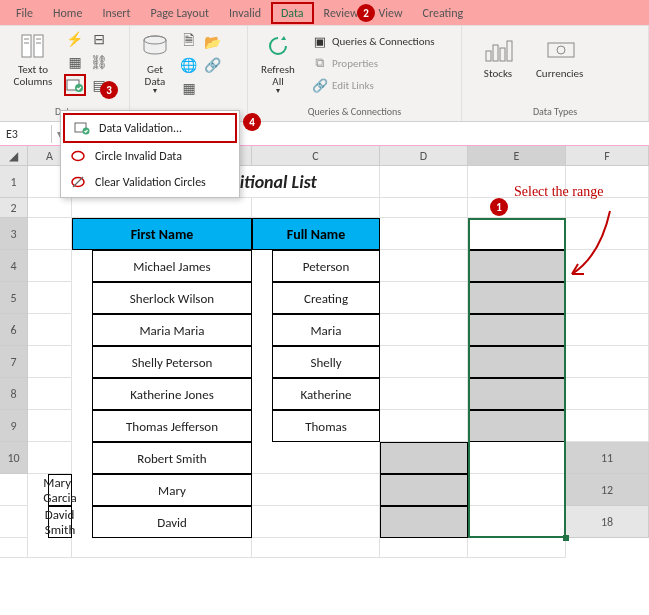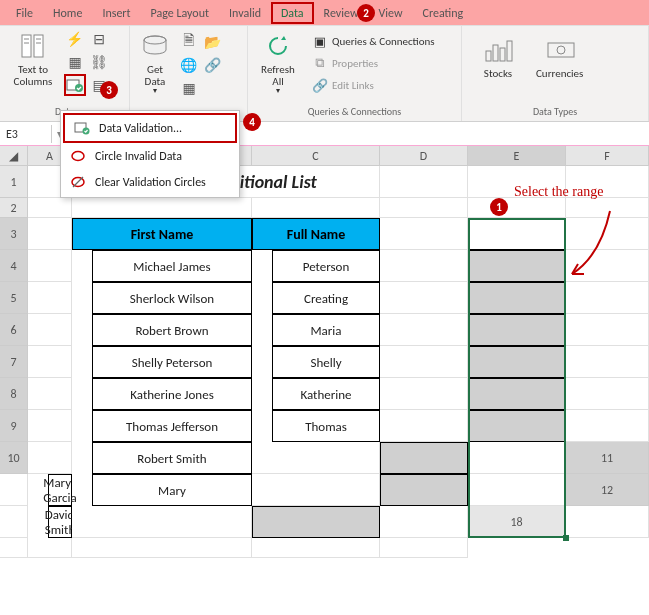--- a/index.html
+++ b/index.html
@@ -283,21 +283,21 @@
   <div class="row-head sel tall">5</div>
   <div class="cell tall"></div>
   <div class="cell tall td">Sherlock Wilson</div>
   <div class="cell tall td">Creating</div>
   <div class="cell tall"></div>
   <div class="cell tall selrange"></div>
   <div class="cell tall"></div>
 
   <div class="row-head sel tall">6</div>
   <div class="cell tall"></div>
-  <div class="cell tall td">Robert Brown</div>
+  <div class="cell tall td">Maria Maria</div>
   <div class="cell tall td">Maria</div>
   <div class="cell tall"></div>
   <div class="cell tall selrange"></div>
   <div class="cell tall"></div>
 
   <div class="row-head sel tall">7</div>
   <div class="cell tall"></div>
   <div class="cell tall td">Shelly Peterson</div>
   <div class="cell tall td">Shelly</div>
   <div class="cell tall"></div>
@@ -331,20 +331,21 @@
   <div class="cell tall"></div>
   <div class="cell tall td">Mary Garcia</div>
   <div class="cell tall td">Mary</div>
   <div class="cell tall"></div>
   <div class="cell tall selrange"></div>
   <div class="cell tall"></div>
 
   <div class="row-head sel tall">12</div>
   <div class="cell tall"></div>
   <div class="cell tall td">David Smith</div>
+  <div class="cell tall td">David</div>
   <div class="cell tall"></div>
   <div class="cell tall selrange"></div>
   <div class="cell tall"></div>
 
   <div class="row-head">18</div>
   <div class="cell"></div>
   <div class="cell"></div>
   <div class="cell"></div>
   <div class="cell"></div>
   <div class="cell"></div>

